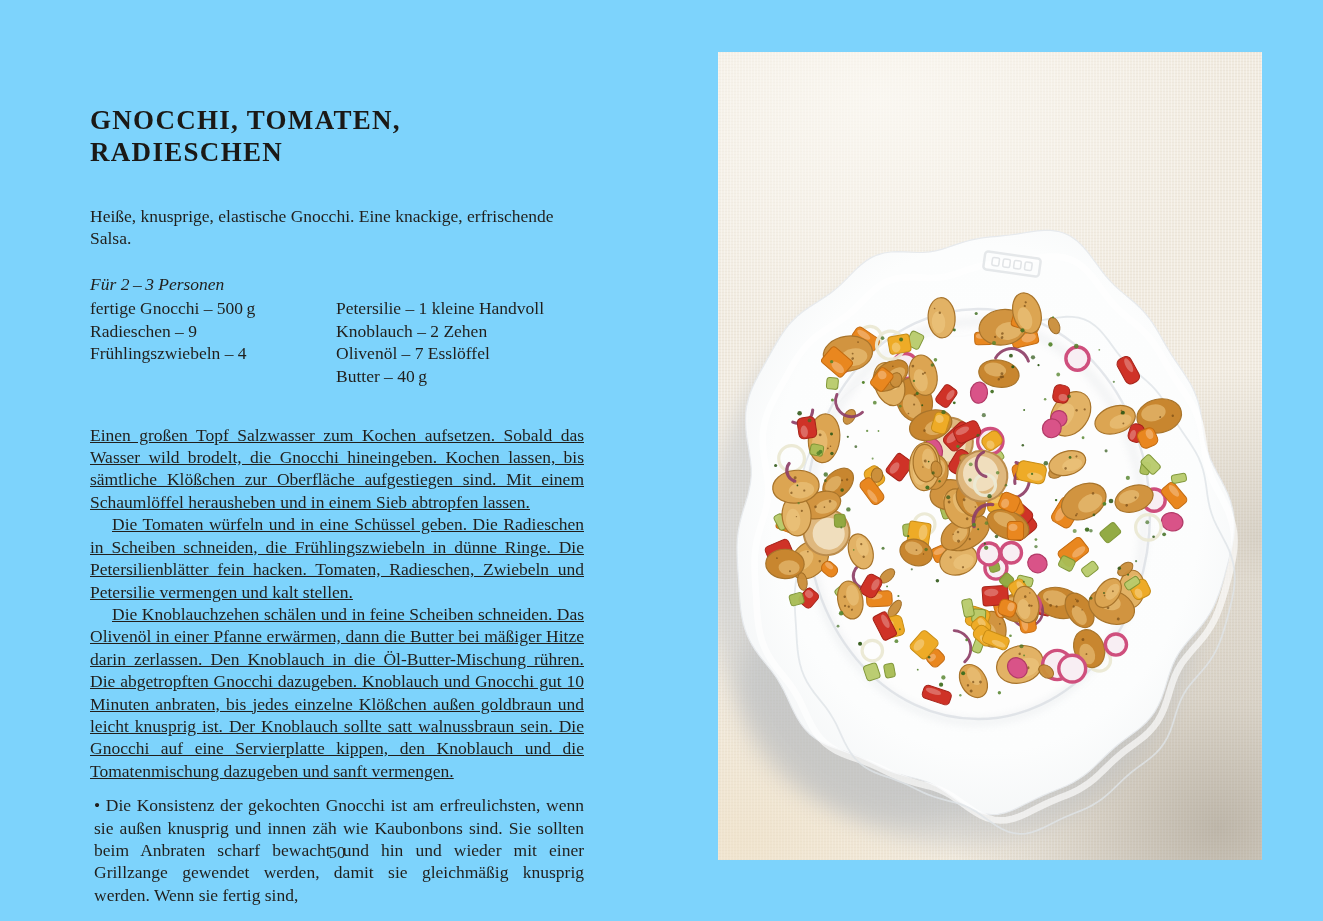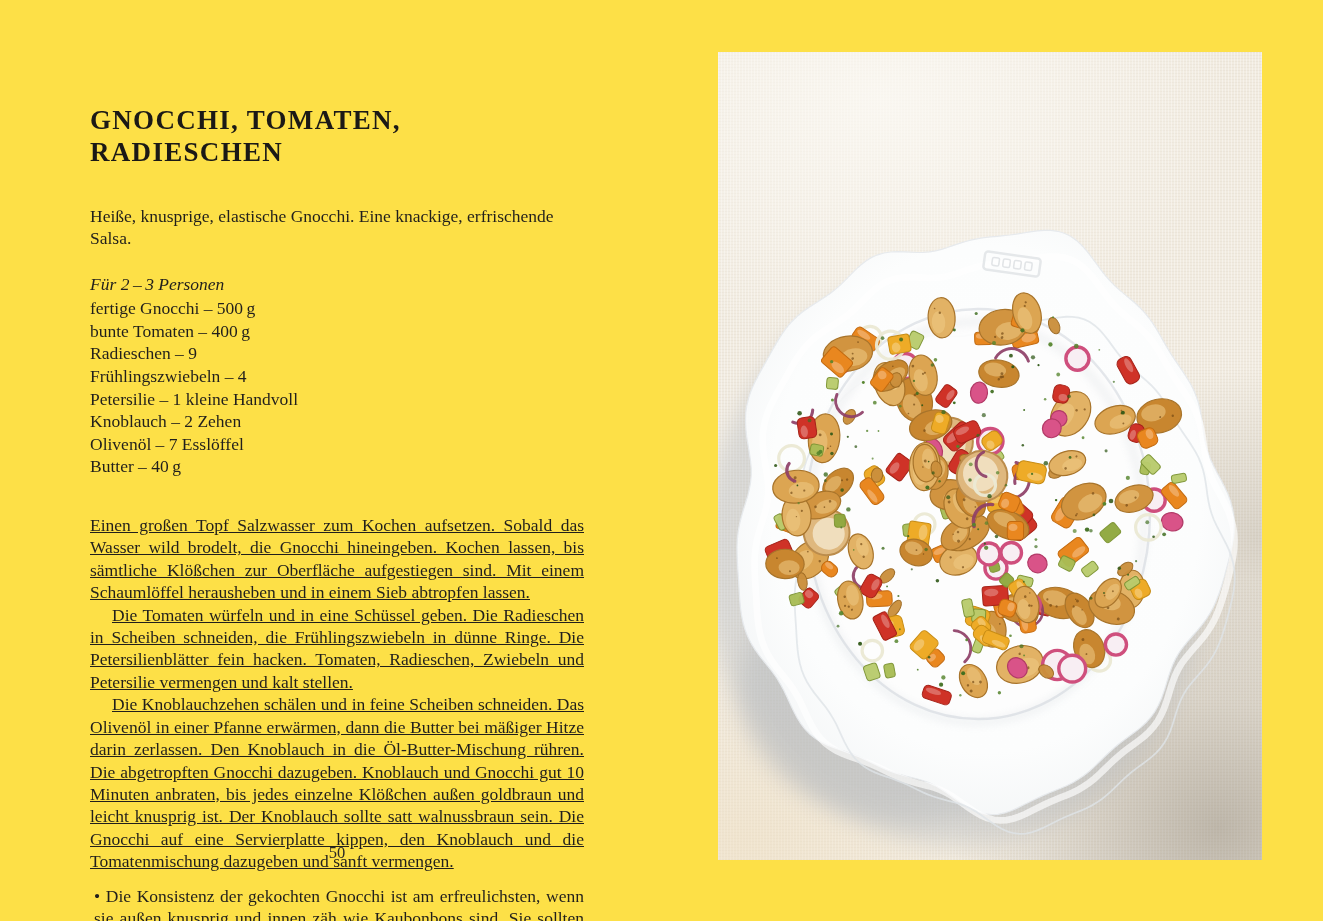--- a/index.html
+++ b/index.html
@@ -1,28 +1,28 @@
 <!DOCTYPE html>
 <html lang="de"><head>
 <meta charset="utf-8">
 <style>
   html,body{margin:0;padding:0;background:#ffffff;}
   .page{
-    position:relative;width:1323px;height:921px;background:#fde047;overflow:hidden;
+    position:relative;width:1323px;height:921px;background:#7dd3fc;overflow:hidden;
     font-family:"Liberation Serif","DejaVu Serif",serif;color:#211f1c;
   }
   
   .text-col{position:absolute;left:90px;top:104px;width:494px;}
   .title{
     font-size:27px;font-weight:700;letter-spacing:1.3px;margin:0;line-height:1.2;
     color:#1b1916;
   }
   .intro{font-size:17.5px;line-height:22.5px;margin:36px 0 0 0;}
   .servings{font-size:17.5px;font-style:italic;line-height:22.5px;margin:23px 0 0 0;}
-  .ingredients{display:flex;margin-top:2px;flex-direction:column;}
+  .ingredients{display:flex;margin-top:2px;}
   .ing-col{width:246px;}
   .ing-col p{margin:0;font-size:17.5px;line-height:22.6px;}
   .steps{margin-top:36px;text-decoration:underline;}
   .steps p{
     margin:0;font-size:17.5px;line-height:22.4px;text-align:justify;
     hyphens:auto;-webkit-hyphens:auto;
   }
   .steps p.indent{text-indent:22px;}
   .note{
     margin:12px 0 0 4px;font-size:17.5px;line-height:22.4px;text-align:justify;
@@ -52,21 +52,20 @@
 <div class="page">
 
   <div class="text-col">
     <h1 class="title">GNOCCHI, TOMATEN, RADIESCHEN</h1>
     <p class="intro">Heiße, knusprige, elastische Gnocchi. Eine knackige, erfrischende Salsa.</p>
     <p class="servings">Für 2 – 3 Personen</p>
 
     <div class="ingredients">
       <div class="ing-col">
         <p>fertige Gnocchi – 500 g</p>
-        <p>bunte Tomaten – 400 g</p>
         <p>Radieschen – 9</p>
         <p>Frühlingszwiebeln – 4</p>
       </div>
       <div class="ing-col">
         <p>Petersilie – 1 kleine Handvoll</p>
         <p>Knoblauch – 2 Zehen</p>
         <p>Olivenöl – 7 Esslöffel</p>
         <p>Butter – 40 g</p>
       </div>
     </div>

